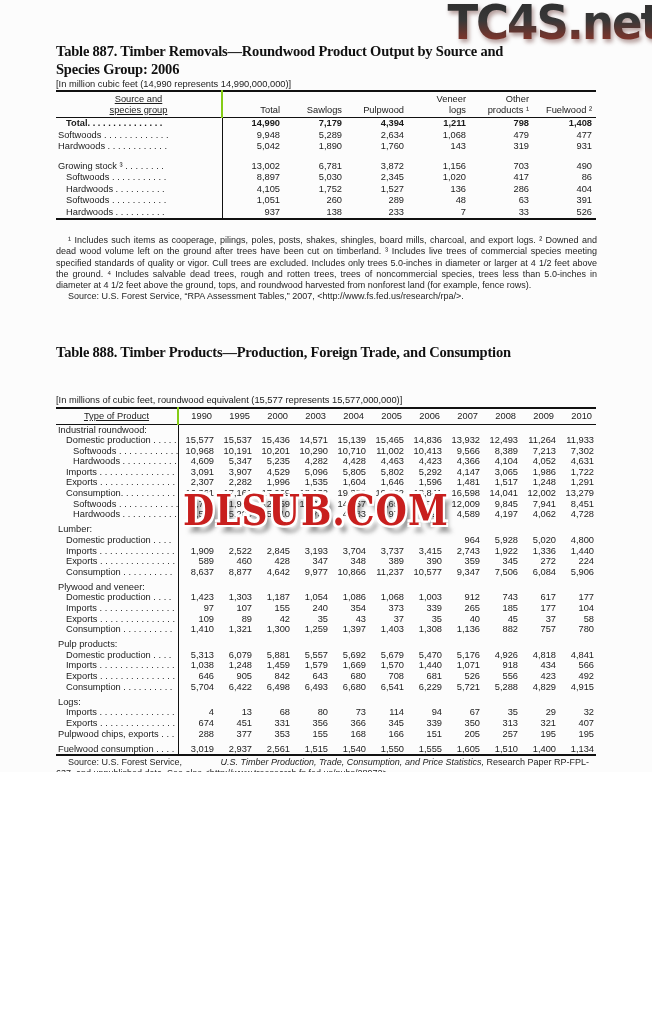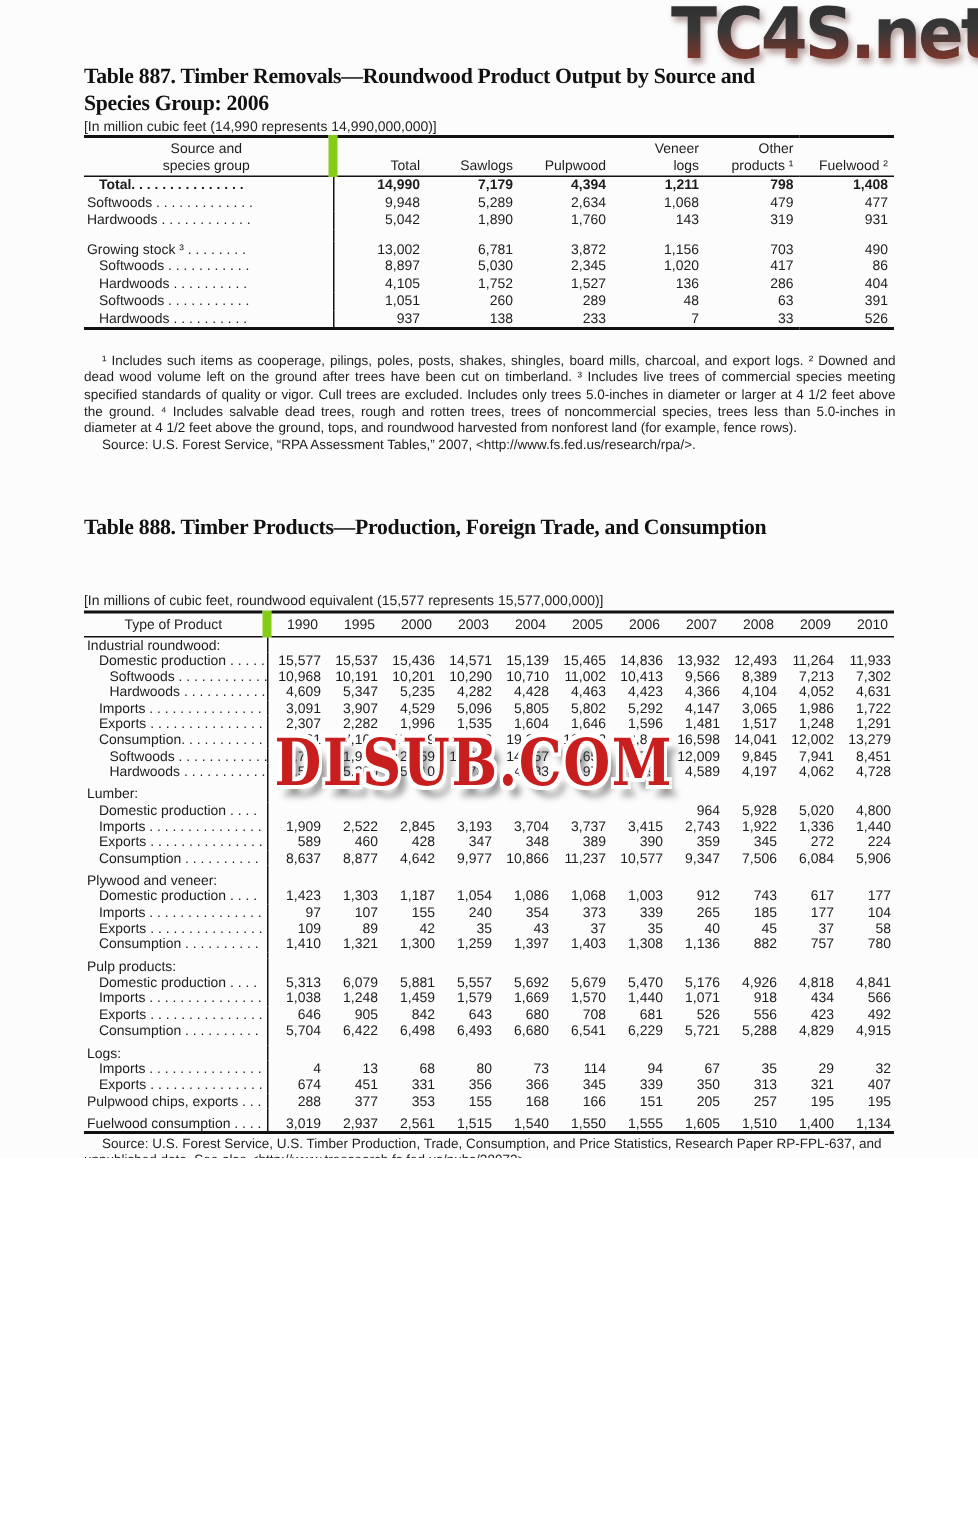--- a/index.html
+++ b/index.html
@@ -34,38 +34,38 @@
   #table888{top:407px;}
   table.stat thead th{
     font-weight:normal; vertical-align:bottom;
     border-bottom:1px solid #111; padding:2px 4px 2px 0; line-height:10.5px;
   }
   table.stat thead th.lblh{text-align:center; padding:2px 0;}
   table.stat thead th.num{text-align:right;}
   table.stat td{padding:0; line-height:11.5px; height:11.5px; overflow:hidden; white-space:nowrap;}
   #table888 td{line-height:10.6px; height:10.6px;}
   table.stat td.lbl{border-right:1px solid #111; text-align:left;}
-  table.stat th.lblh{border-right:6px solid #84cc16;}
+  table.stat th.lblh{border-right:2px solid #84cc16;text-decoration:underline;}
   table.stat td.num{text-align:right; padding-right:4px;}
   #table888 td.num{padding-right:2px;}
   tr.bold td{font-weight:bold;}
   tr.spacer td{height:8px;}
   #table888 tr.spacer td{height:4.5px;}
   .ind0{padding-left:2px !important;}
   .ind1{padding-left:10px !important;}
   .ind2{padding-left:17px !important;}
   
   .footnotes{
     position:absolute; left:56px; width:541px;
     font-size:9px; line-height:11.3px; text-align:justify; color:#1e1e1e;
   }
   .footnotes p{margin:0; text-indent:12px;}
   #fn887{top:235px;}
   #src888{top:757px; text-align:left;}
-  .src-italic{}
+  .src-italic{font-style:italic;margin-left:36px;}
   
   .footer-right{
     position:absolute; top:954px; right:56px;
     font-size:12.8px; color:#15803d; letter-spacing:0.2px;
   }
   .footer-right .pgnum{margin-left:12px;}
   .footer-left{
     position:absolute; top:980px; left:44px;
     font-size:10.6px; color:#1b1b1b; letter-spacing:0.2px;
   }

